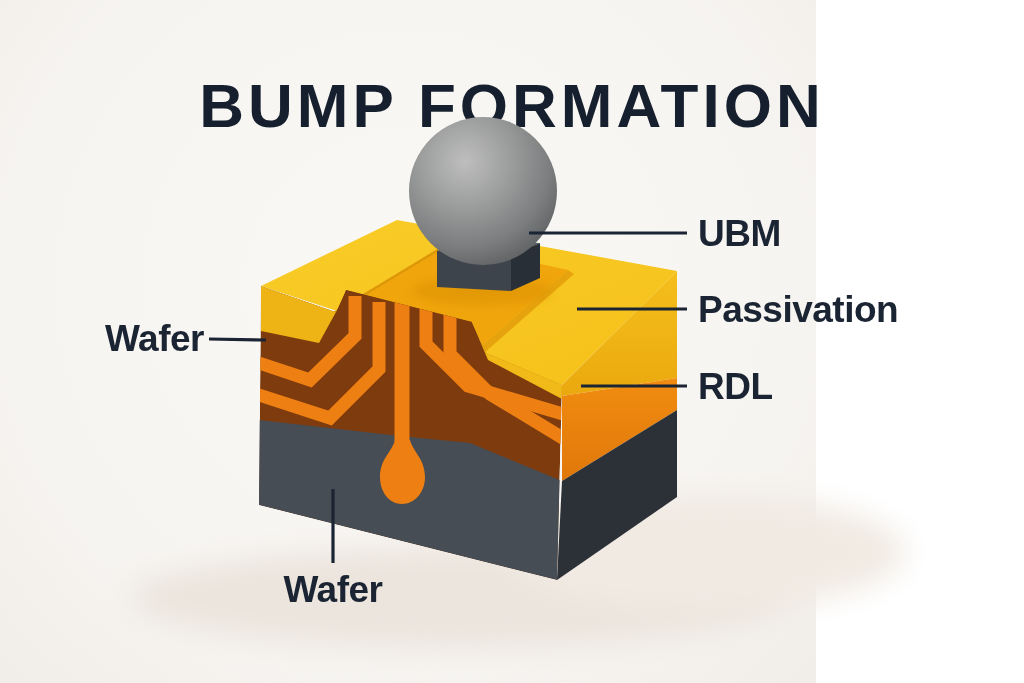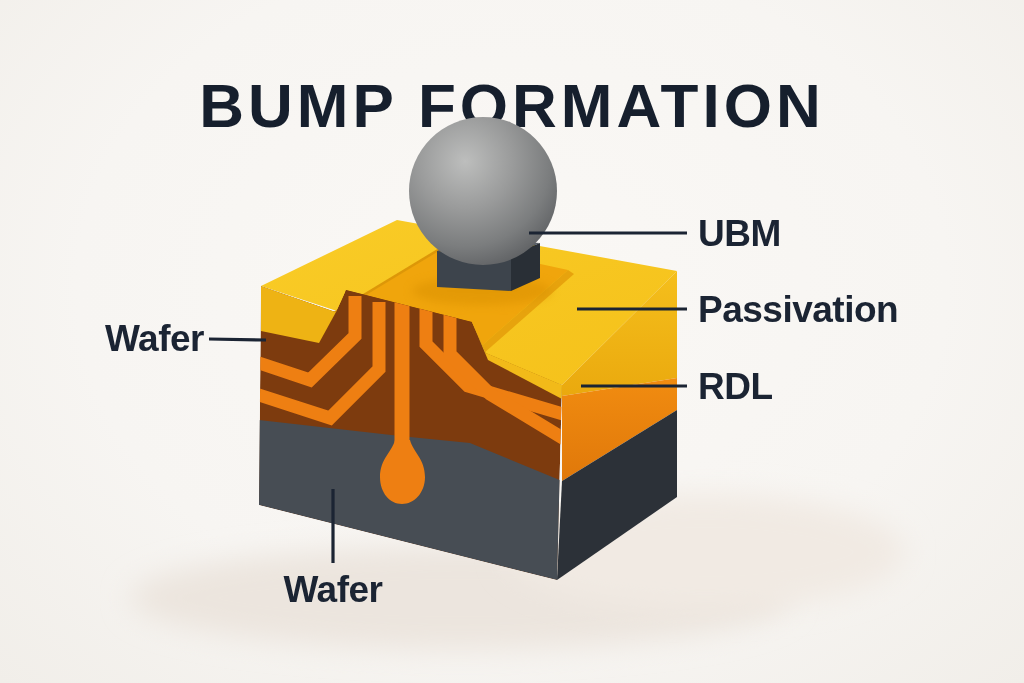--- a/index.html
+++ b/index.html
@@ -1,18 +1,18 @@
 <!DOCTYPE html>
 <html><head>
 <meta charset="utf-8">
 <style>
   html,body{margin:0;padding:0;}
   body{width:1024px;height:683px;overflow:hidden;
        font-family:"Liberation Sans","DejaVu Sans",sans-serif;}
-  .stage{position:relative;width:1024px;height:683px;
+  .stage{position:relative;width:816px;height:683px;
          background:radial-gradient(ellipse at 50% 42%, #faf8f5 0%, #f7f5f2 60%, #f1eee9 100%);}
   .title{position:absolute;top:33px;left:0;width:1024px;text-align:center;
          font-size:62px;font-weight:700;letter-spacing:4px;color:#161f2d;line-height:1;}
   svg{position:absolute;left:0;top:0;}
   .lbl{font-family:"Liberation Sans","DejaVu Sans",sans-serif;
        font-size:37px;font-weight:700;fill:#1b2433;letter-spacing:-0.5px;}
   .leader{stroke:#1b2433;stroke-width:3.2;stroke-linecap:butt;}
 </style>
 </head>
 <body>

